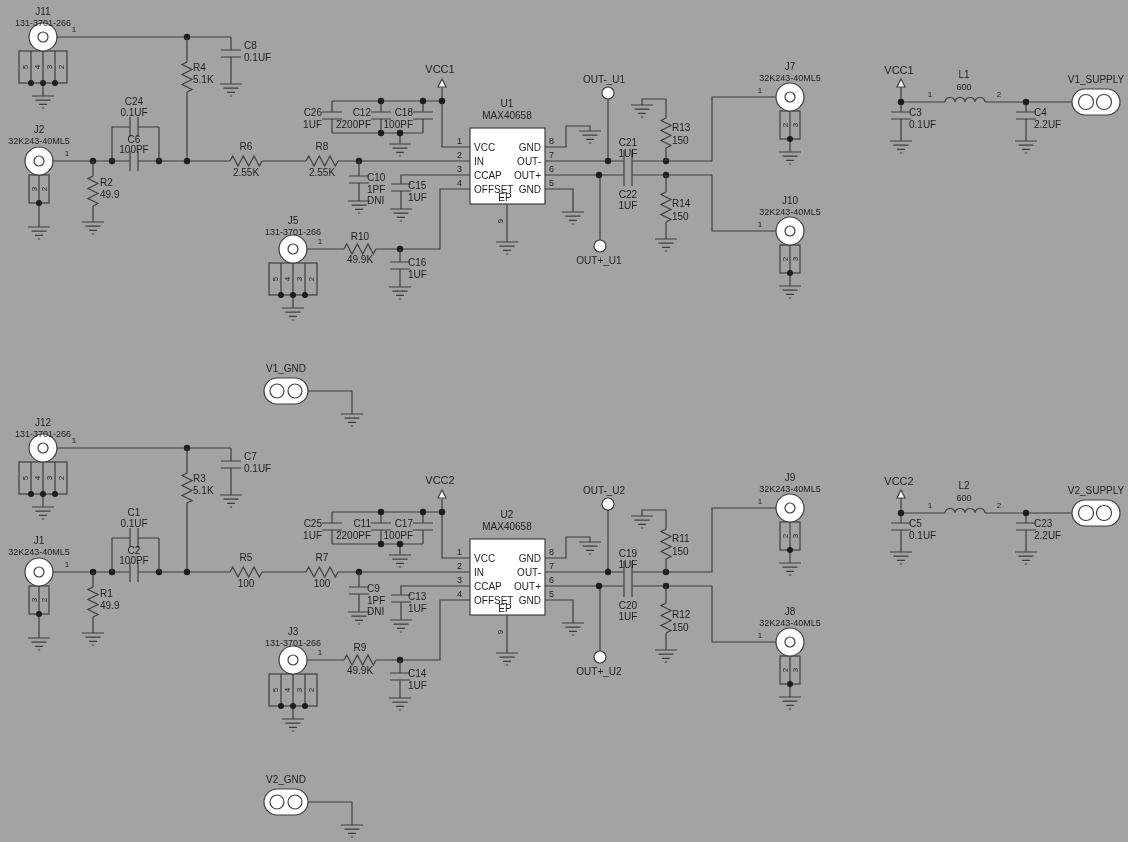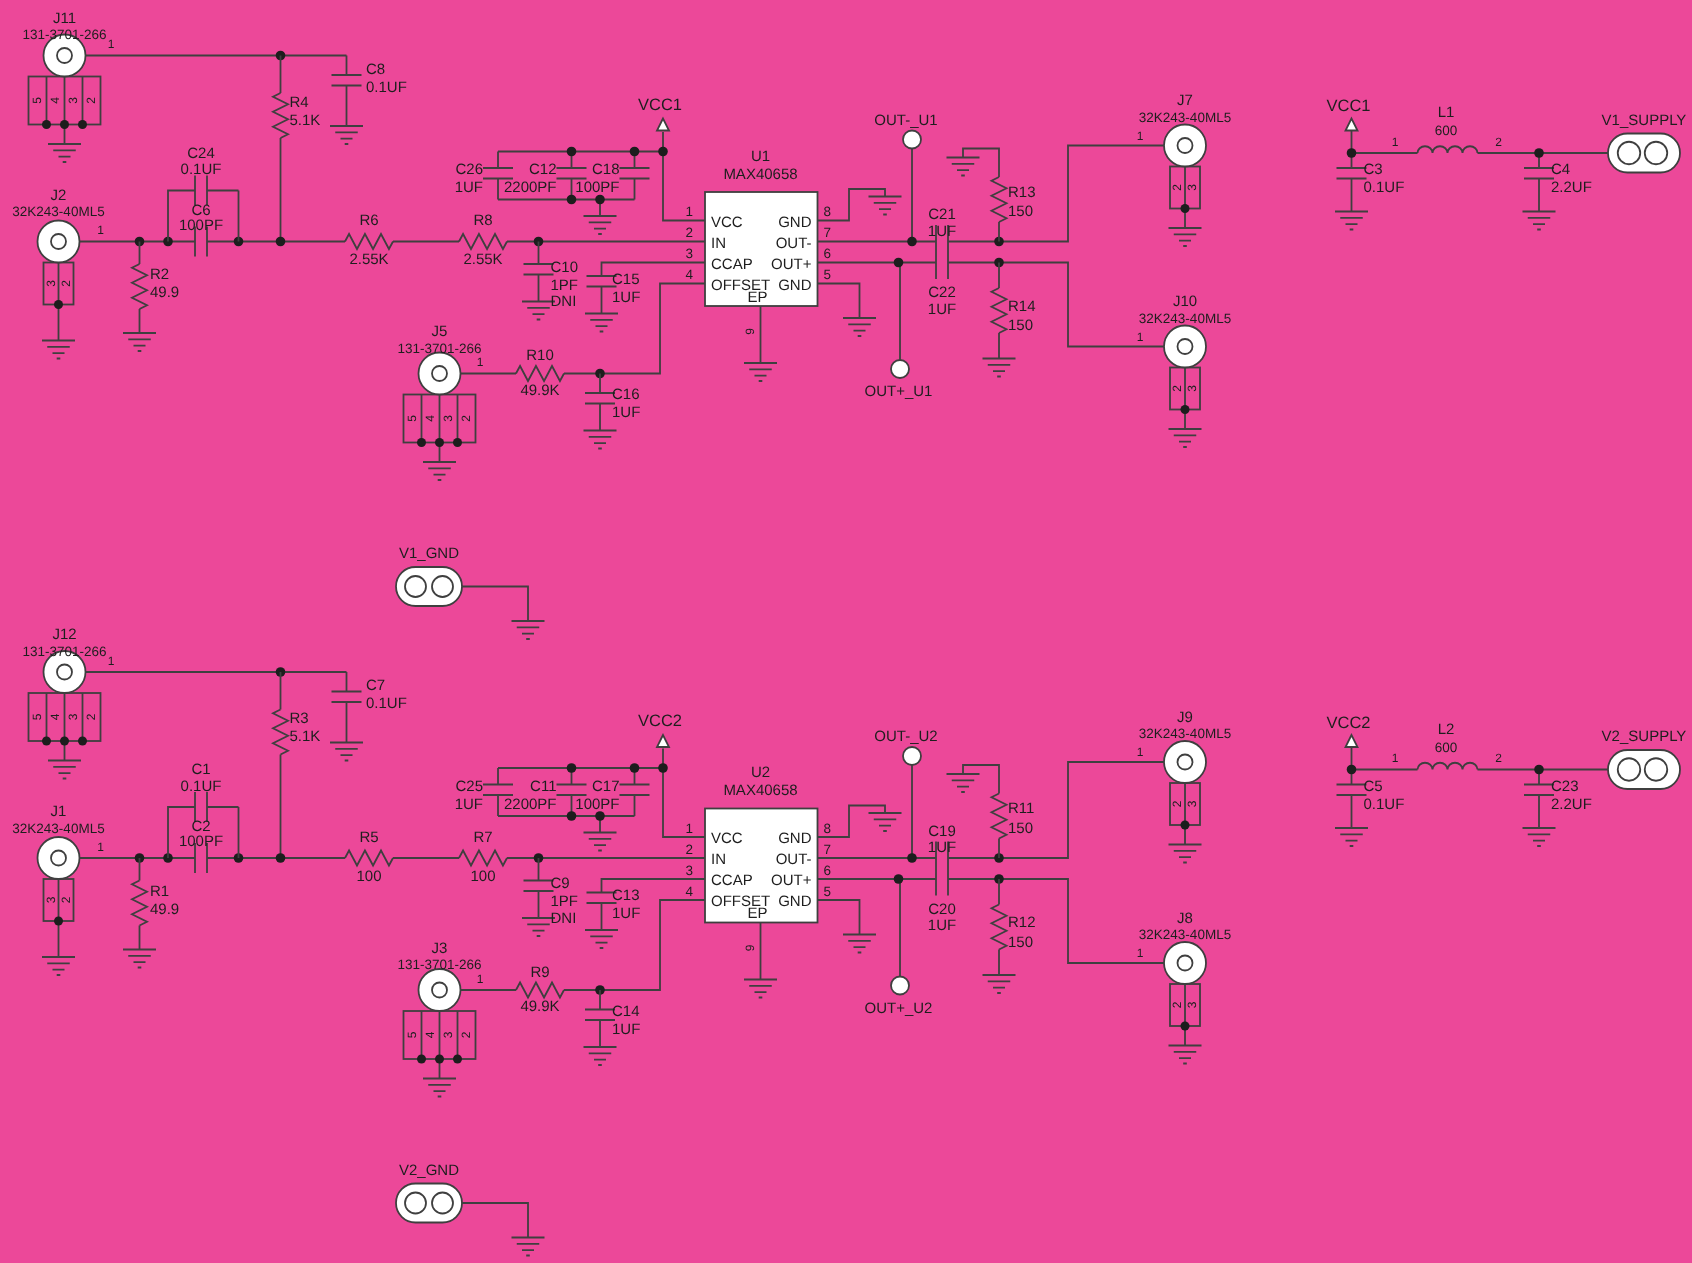--- a/index.html
+++ b/index.html
@@ -1,16 +1,16 @@
 <!DOCTYPE html>
 <html><head>
 <meta charset="utf-8">
 <style>
   html,body{margin:0;padding:0;background:#ffffff;}
-  .page{width:1128px;height:842px;background:#ec4899;overflow:hidden;}
+  .page{width:1128px;height:842px;background:#a3a3a3;overflow:hidden;}
   svg text{font-family:"Liberation Sans",sans-serif;font-size:10px;fill:#1e1e1e;}
   svg .m{text-anchor:middle}
   svg .e{text-anchor:end}
   svg .sm{font-size:9px}
   svg .xs{font-size:8px}
   svg .lg{font-size:11px}
   svg .r{text-anchor:middle;font-size:8px;dominant-baseline:central}
   .w{fill:none;stroke:#3f3f3f;stroke-width:1.2;stroke-linejoin:miter}
   .fw{fill:#ffffff;stroke:#3f3f3f;stroke-width:1.2}
   .dot{fill:#1d1d1d;stroke:none}

